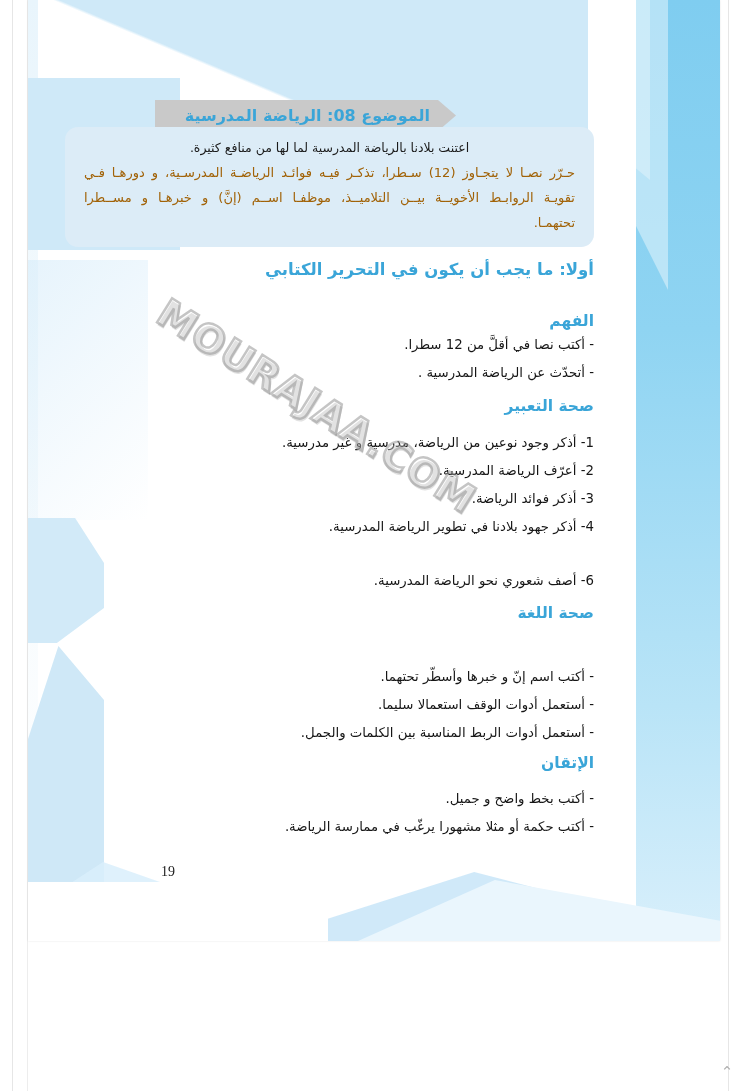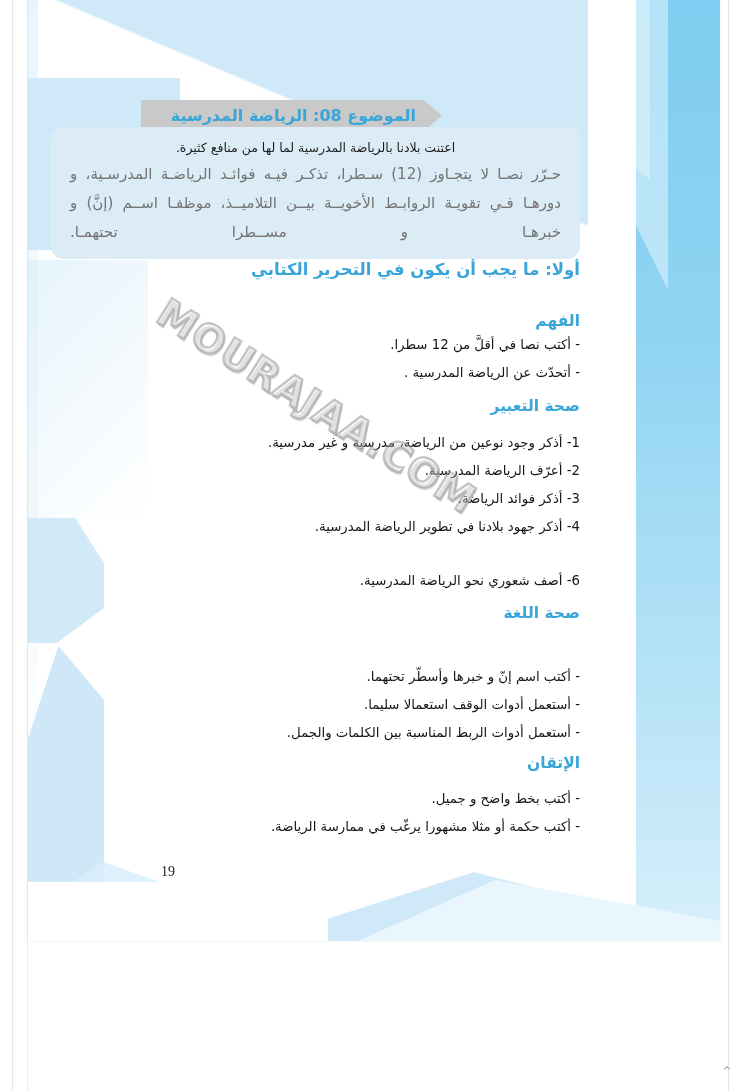--- a/index.html
+++ b/index.html
@@ -156,21 +156,21 @@
     text-shadow: 2px 2px 0 rgba(190,190,190,0.45);
     white-space: nowrap;
     pointer-events: none;
     z-index: 6;
     direction: ltr;
   }
 
   
   #content {
     position: absolute;
-    left: 4px; top: 0;
+    left: 18px; top: 0;
     width: 592px; height: 941px;
     z-index: 4;
   }
 
   
   #topic-banner {
     position: absolute;
     right: 182px; top: 100px;
     height: 31px;
     background: #c9c9c9;
@@ -205,22 +205,22 @@
     padding: 9px 19px 11px 19px;
     text-align: justify;
   }
   #prompt-line-1 {
     font-size: 12.5px;
     color: #1b1b1b;
     text-align: center;
     line-height: 1.9;
   }
   #prompt-line-2 {
-    font-size: 15px;
-    color: #737373;
+    font-size: 13px;
+    color: #a16207;
     line-height: 1.95;
     text-align: justify;
     text-align-last: justify;
     word-spacing: 2px;
   }
 
   
   .sec-title {
     position: absolute;
     color: #3aa5d8;

